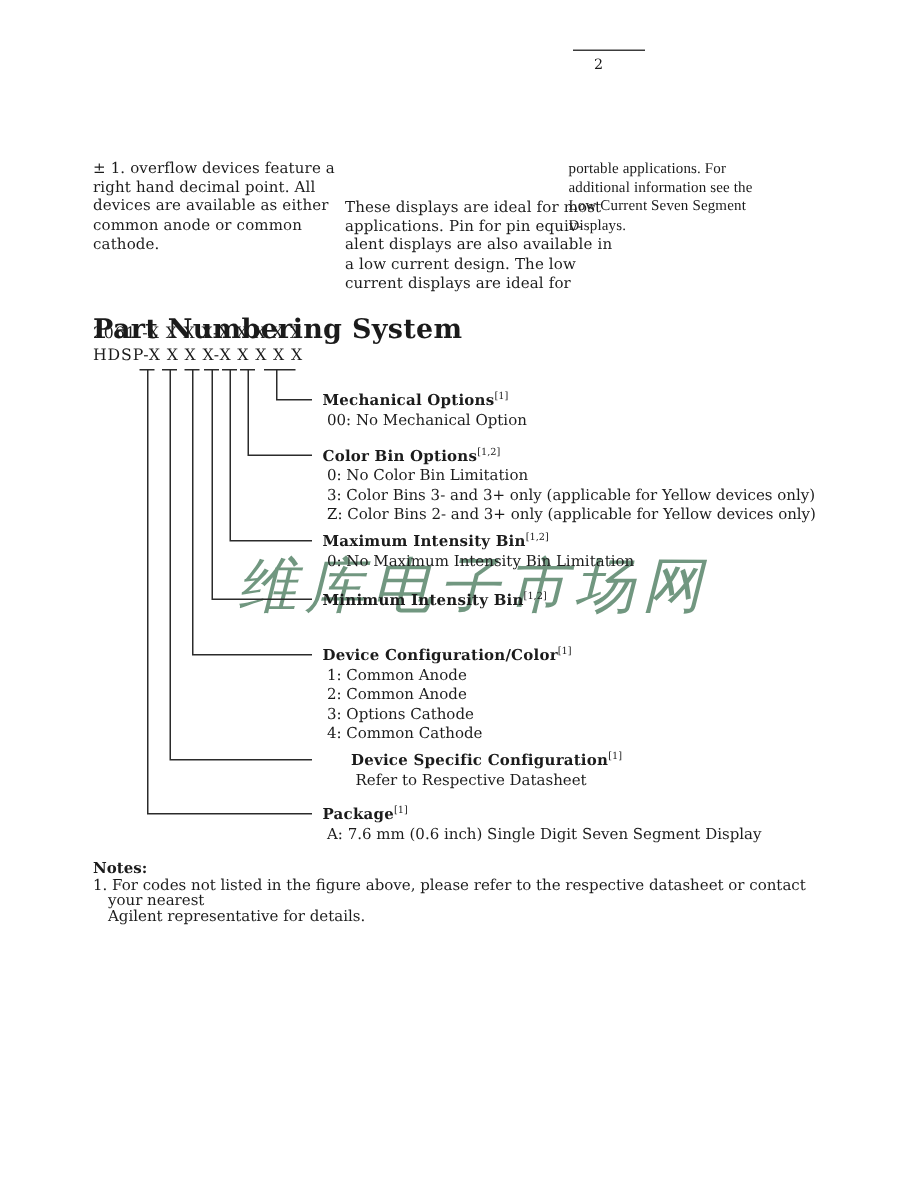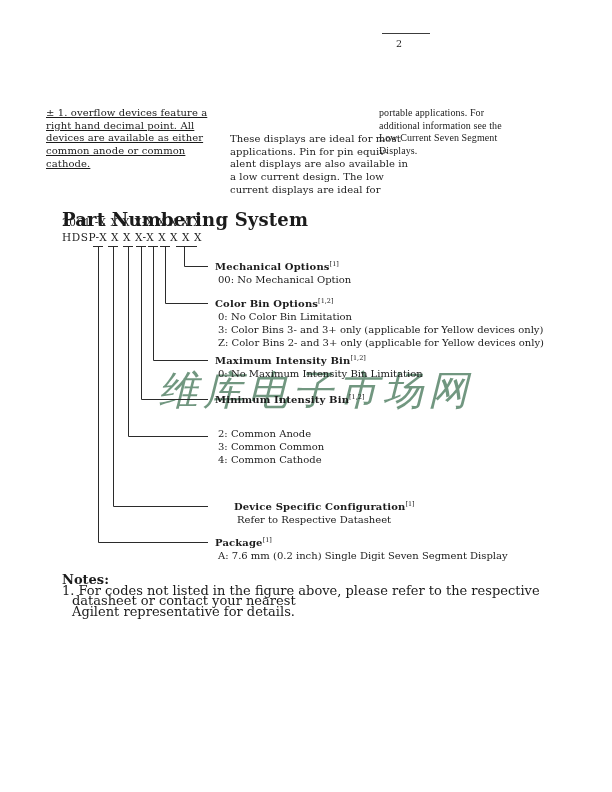--- a/index.html
+++ b/index.html
@@ -10,21 +10,21 @@
     font-family:"DejaVu Serif","Liberation Serif",serif;
     color:#1b1b1b;
     overflow:hidden;
   }
   .abs{position:absolute;}
   
   .pg-rule{left:382px;top:33px;width:48px;height:1px;background:#3c3c3c;}
   .pg-num{left:376px;top:38px;width:46px;text-align:center;font-size:9.5px;}
   
   .col{top:107px;font-size:10px;line-height:12.7px;white-space:pre-line;letter-spacing:0.1px;}
-  .col1{left:46px;text-decoration:underline;}
+  .col1{left:62px;}
   .col2{left:230px;margin-top:26px;}
   .col3{left:379px;font-family:Liberation Serif, serif;}
   
   .pn-head{left:62px;top:197px;font-size:18px;font-weight:bold;letter-spacing:0.2px;margin-top:12px;}
   .pn-line{left:62px;font-size:10.5px;letter-spacing:0.55px;white-space:pre;}
   .pn1{top:216px;}
   .pn2{top:231px;}
   
   .tree{left:0;top:0;width:612px;height:792px;pointer-events:none;}
   
@@ -42,21 +42,21 @@
   
   .watermark{
     left:158px;top:363px;
     font-family:"DejaVu Sans","Liberation Sans",sans-serif;
     font-size:40px;letter-spacing:5px;
     color:#14532d;opacity:0.6;
     z-index:0;white-space:nowrap;font-style:italic;
   }
   .layer{position:relative;z-index:1;}
   
-  .notes{left:62px;top:575px;font-size:13px;line-height:10.6px;width:480px;}
+  .notes{left:62px;top:575px;font-size:10px;line-height:10.6px;width:480px;}
   .notes-label{font-weight:bold;}
   .note-item{white-space:pre-line;padding-left:10px;text-indent:-10px;}
 </style>
 </head>
 <body>
 
 <div class="page">
 
   <div class="abs watermark">维库电子市场网</div>
 
@@ -118,33 +118,35 @@
     <div class="field f2">
       <div class="ftitle"><span>Maximum Intensity Bin</span><span class="sup">[1,2]</span></div>
       <div class="fopt">0: No Maximum Intensity Bin Limitation</div>
     </div>
 
     <div class="field f3">
       <div class="ftitle"><span>Minimum Intensity Bin</span><span class="sup">[1,2]</span></div>
     </div>
 
     <div class="field f4">
+      <div class="ftitle"><span>Device Configuration/Color</span><span class="sup">[1]</span></div>
+      <div class="fopt">1: Common Anode</div>
       <div class="fopt">2: Common Anode</div>
-      <div class="fopt">3: Common Common</div>
+      <div class="fopt">3: Options Cathode</div>
       <div class="fopt">4: Common Cathode</div>
     </div>
 
     <div class="field f5">
       <div class="ftitle"><span>Device Specific Configuration</span><span class="sup">[1]</span></div>
       <div class="fopt">Refer to Respective Datasheet</div>
     </div>
 
     <div class="field f6">
       <div class="ftitle"><span>Package</span><span class="sup">[1]</span></div>
-      <div class="fopt">A: 7.6 mm (0.2 inch) Single Digit Seven Segment Display</div>
+      <div class="fopt">A: 7.6 mm (0.6 inch) Single Digit Seven Segment Display</div>
     </div>
 
     <div class="abs notes">
       <div class="notes-label">Notes:</div>
       <div class="note-item">1. For codes not listed in the figure above, please refer to the respective datasheet or contact your nearest
 Agilent representative for details.</div>
     </div>
   </div>
 
 </div>

